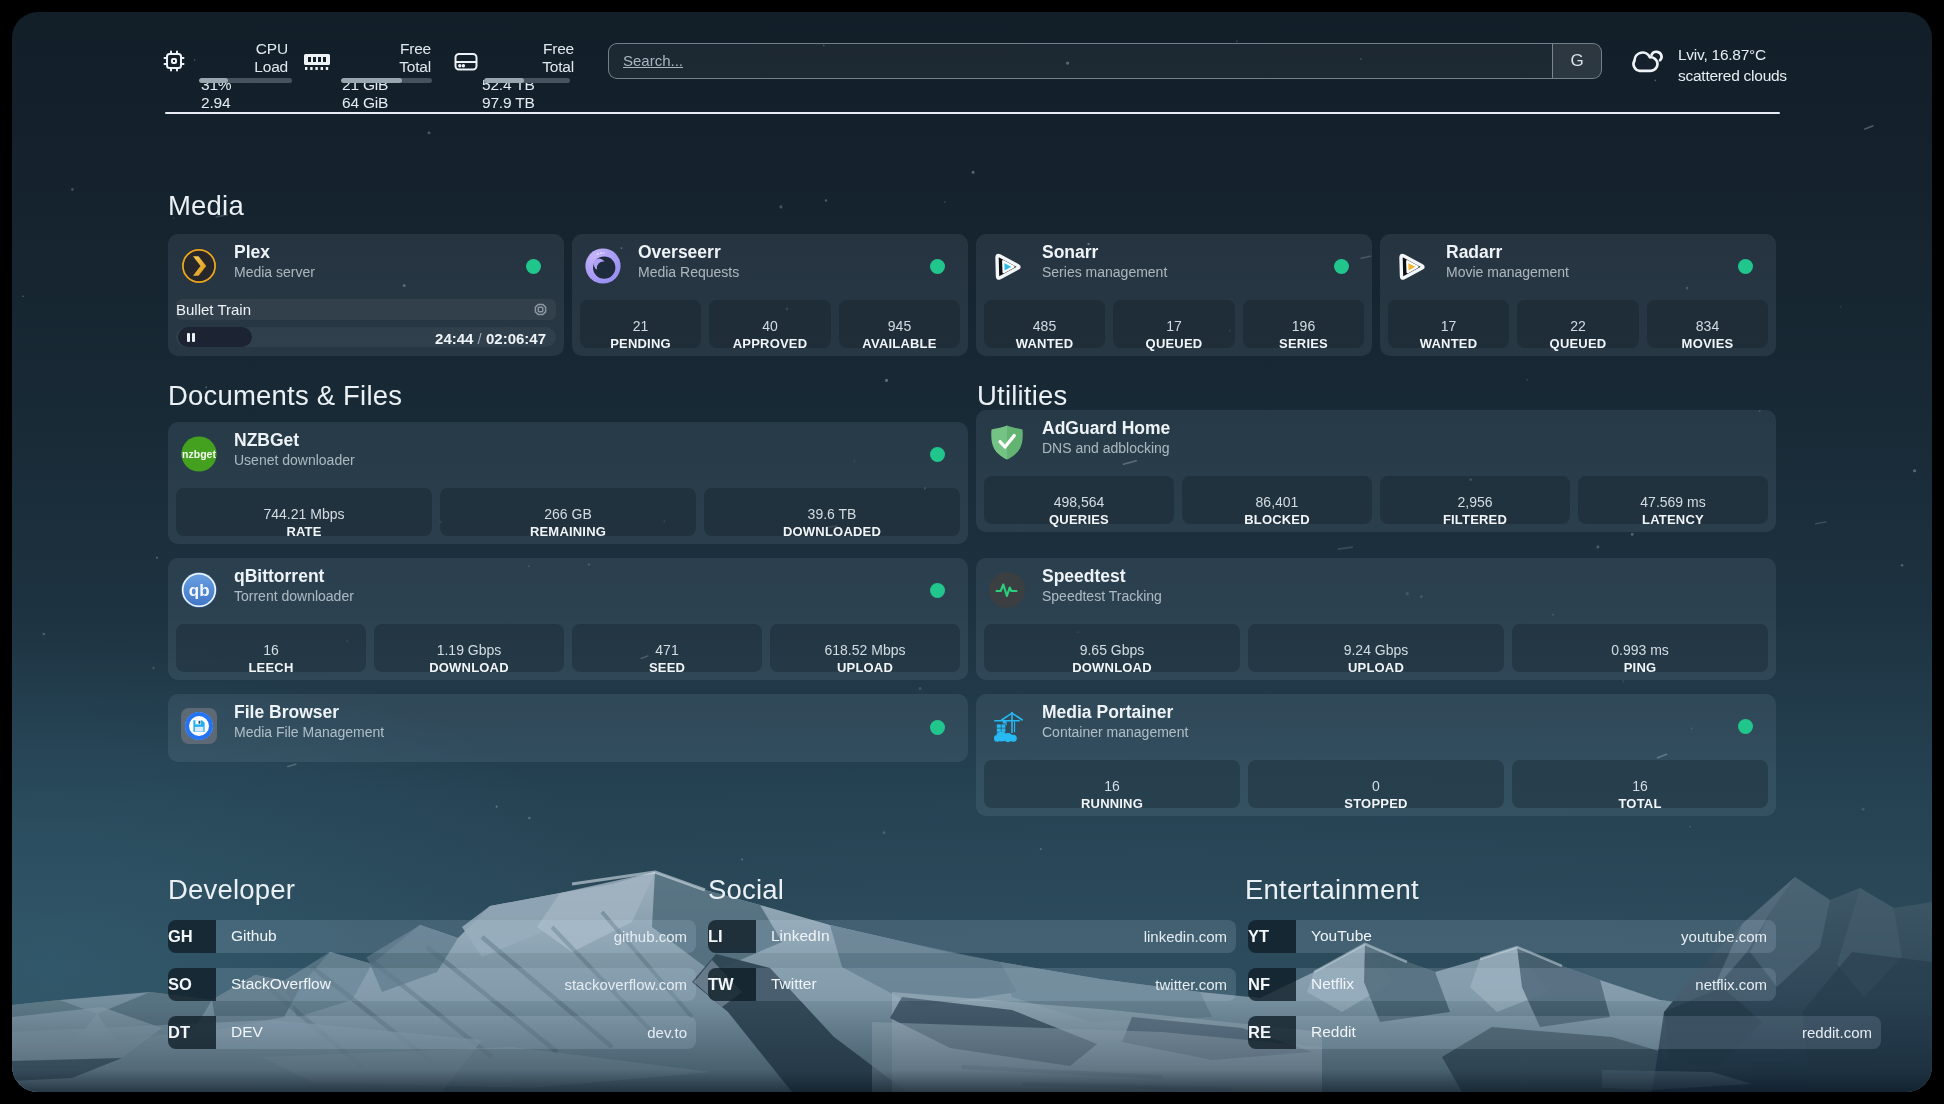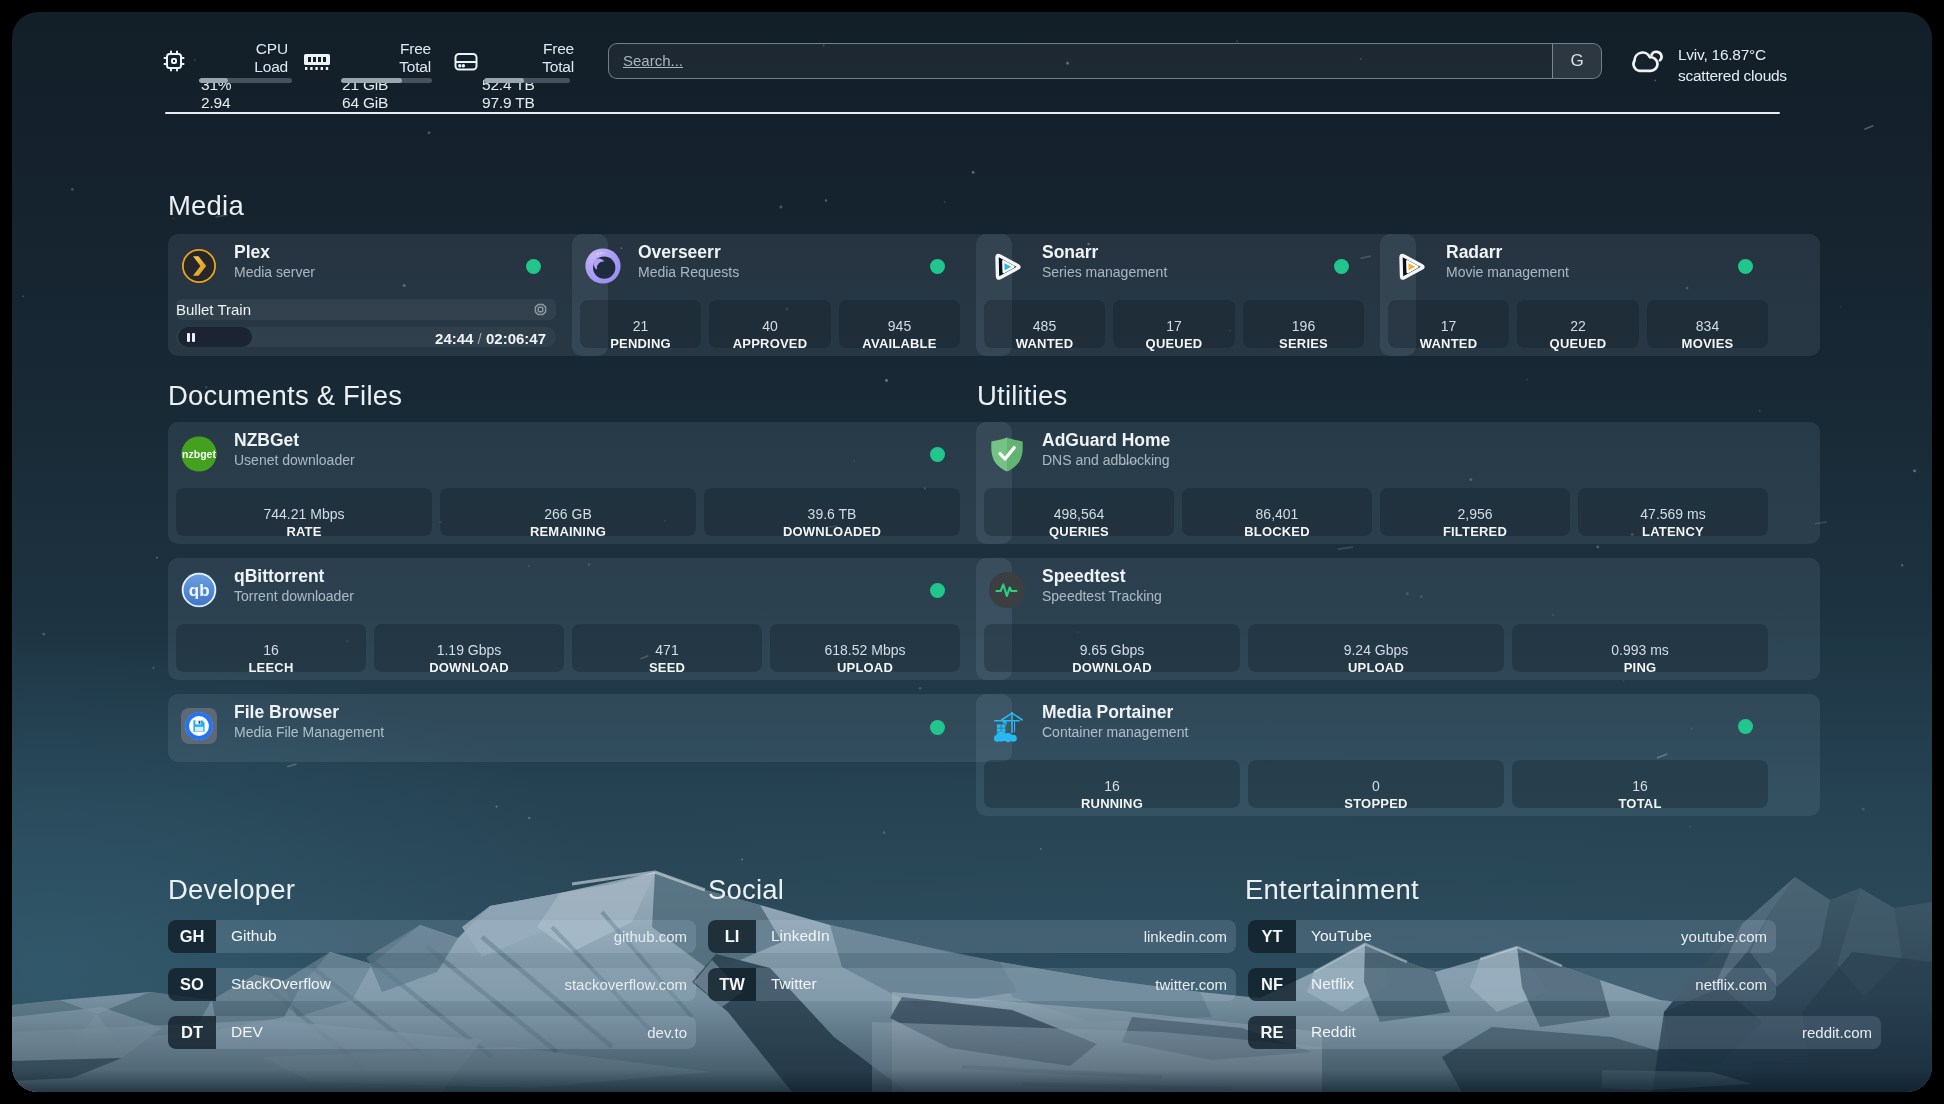--- a/index.html
+++ b/index.html
@@ -19,33 +19,33 @@
           border:1px solid rgba(185,200,212,.55);border-radius:9px;
           background:rgba(255,255,255,.045);}
   .search .ph{position:absolute;left:14px;top:8px;font-size:15px;color:#a9b5bf;text-decoration:underline;}
   .search .g{position:absolute;right:0;top:0;width:48px;height:34px;border-left:1px solid rgba(185,200,212,.55);
              border-radius:0 8px 8px 0;background:rgba(255,255,255,.07);
              color:#d9e1e8;font-size:17px;font-weight:400;text-align:center;line-height:34px;}
   .wtxt{position:absolute;left:1666px;font-size:15.5px;color:#e6edf2;line-height:21px;letter-spacing:-0.25px;}
   .hr{position:absolute;left:153px;top:100px;width:1615px;height:2px;background:#e7edf2;border-radius:1px;}
   
   .h{position:absolute;font-size:27.5px;font-weight:400;color:#eaf0f4;letter-spacing:.2px;}
-  .card{position:absolute;background:rgba(208,233,255,.088);border-radius:10px;padding-left:44px;}
+  .card{position:absolute;background:rgba(208,233,255,.088);border-radius:10px;}
   .cico{position:absolute;left:13px;top:14px;width:36px;height:36px;}
   .ct{position:absolute;left:66px;top:8px;font-size:17.5px;font-weight:600;color:#eef3f7;}
   .cs{position:absolute;left:66px;top:29.5px;font-size:14px;color:rgba(233,241,247,.68);}
   .dot{position:absolute;width:15px;height:15px;border-radius:50%;background:#21c68c;top:25px;}
   .sbox{position:absolute;top:66px;height:48px;background:rgba(10,20,30,.28);border-radius:8px;
         text-align:center;color:#d3dce3;}
   .sbox .n{margin-top:16px;font-size:14px;line-height:20px;}
   .sbox .l{font-size:13px;line-height:16px;font-weight:700;color:#f1f5f8;letter-spacing:.2px;}
   
   .bk{position:absolute;height:33px;border-radius:8px;overflow:hidden;}
   .bk .ab{position:absolute;left:0;top:0;width:48px;height:33px;background:rgba(16,29,40,.78);
-          color:#f2f6f9;font-size:16.5px;font-weight:600;text-align:center;line-height:33px;}
+          color:#f2f6f9;font-size:16.5px;font-weight:600;text-align:left;line-height:33px;}
   .bk .bd{position:absolute;left:48px;right:0;top:0;height:33px;background:rgba(210,235,255,.14);}
   .bk .nm{position:absolute;left:15px;top:7px;font-size:15.5px;color:#f0f5f8;}
   .bk .ur{position:absolute;right:9px;top:8px;font-size:15px;color:#e6edf2;}
 </style>
 </head>
 <body>
 <div class="page">
   <div class="abs" style="left:0;top:0;width:1920px;height:1080px;background:radial-gradient(ellipse 900px 500px at 2% 88%, rgba(54,104,126,.42), rgba(54,104,126,0) 65%), radial-gradient(ellipse 1200px 500px at 60% 100%, rgba(40,80,100,.25), rgba(40,80,100,0) 70%);"></div>
   <svg class="abs" style="left:0;bottom:0" width="1920" height="260" viewBox="0 0 1920 260">
     <defs>
@@ -405,21 +405,21 @@
       <path d="M12.4 12.2 h8.6 l2.6 2.6 v9 h-11.2 z" fill="#20aeee"></path>
       <rect x="14.4" y="12.2" width="5.6" height="4.2" fill="#fdfefe"></rect>
       <rect x="17.6" y="12.9" width="1.8" height="2.8" fill="#27435c"></rect>
       <rect x="13.9" y="18.8" width="8.4" height="4.6" fill="#d9e9fb"></rect>
     </svg>
     <div class="ct">File Browser</div>
       <div class="cs">Media File Management</div>
     <div class="dot" style="left:762px;top:26px"></div>
   </div>
 
-  <div class="card" style="left:964px;top:410px;width:800px;height:122px">
+  <div class="card" style="left:964px;top:398px;width:800px;height:122px">
     <svg class="cico" viewBox="0 0 36 36">
       <defs>
           <linearGradient id="adg" x1="0" y1="0" x2="1" y2="0">
         <stop offset="0.5" stop-color="#74c384"></stop>
             <stop offset="0.5" stop-color="#63b472"></stop>
           </linearGradient>
         </defs>
       <path d="M18 1.5 C23.5 4 29.5 4.2 33.5 5.5 C34.5 16.5 32.5 24.5 27 29.5 C24 32.4 21.3 34.2 18 35.5 C14.7 34.2 12 32.4 9 29.5 C3.5 24.5 1.5 16.5 2.5 5.5 C6.5 4.2 12.5 4 18 1.5 Z" fill="url(#adg)"></path>
       <path d="M11 17.6 L16 23 L25.2 11.6" fill="none" stroke="#fcfdfc" stroke-width="3.3" stroke-linecap="round" stroke-linejoin="round"></path>
     </svg>

